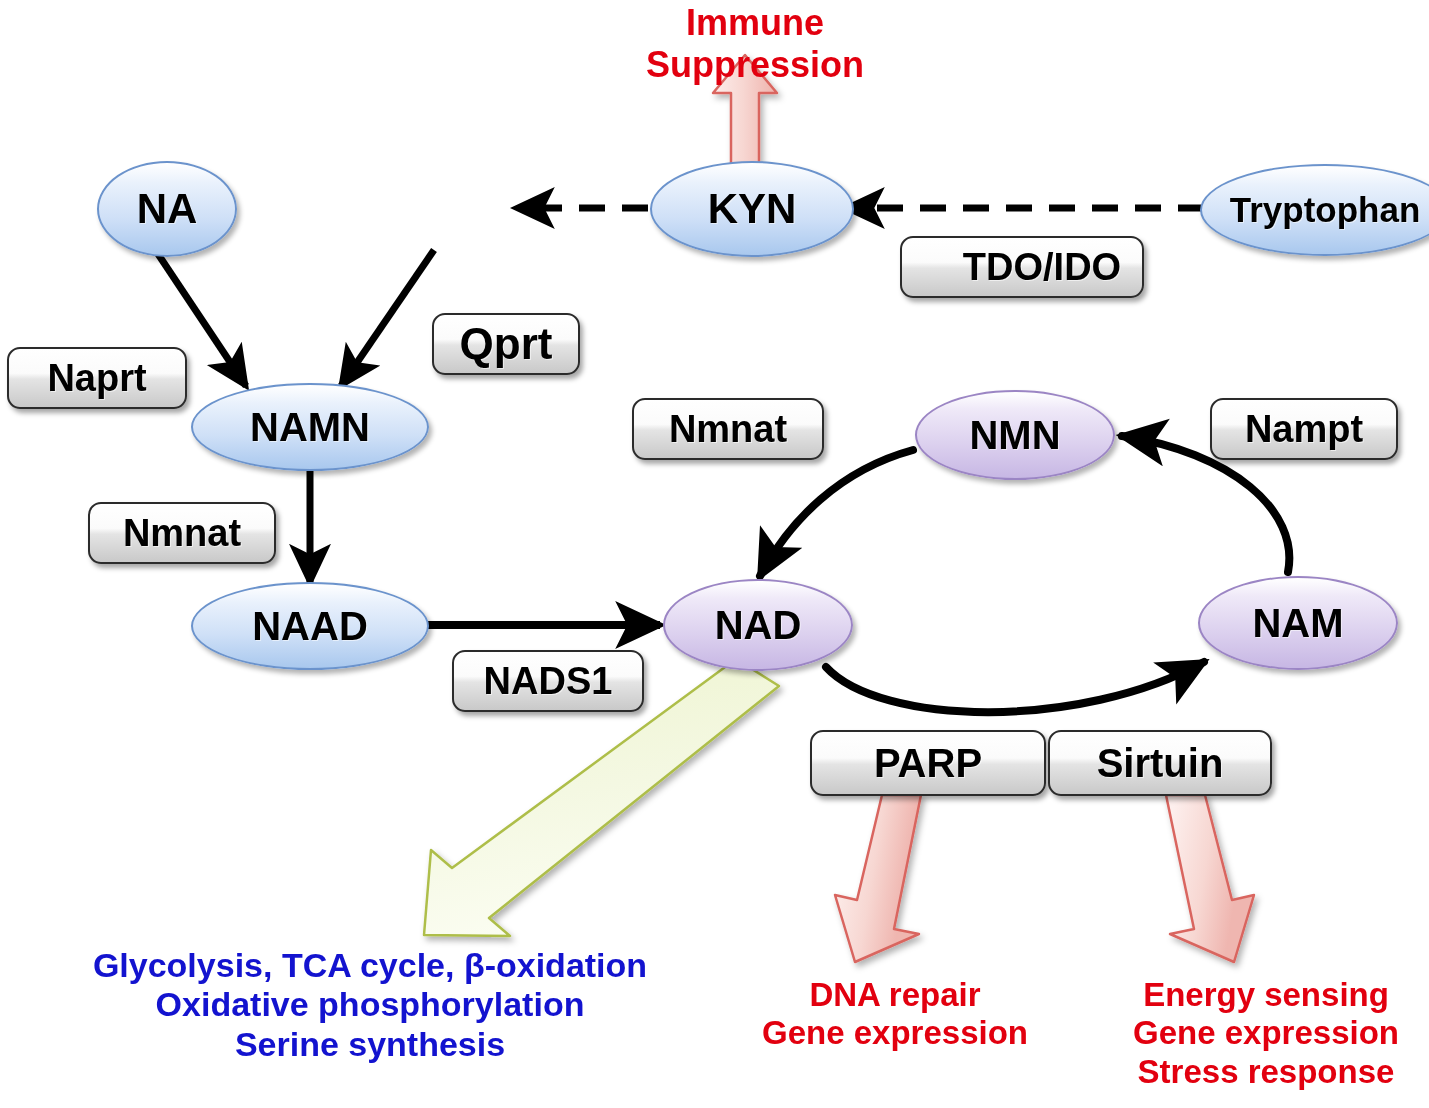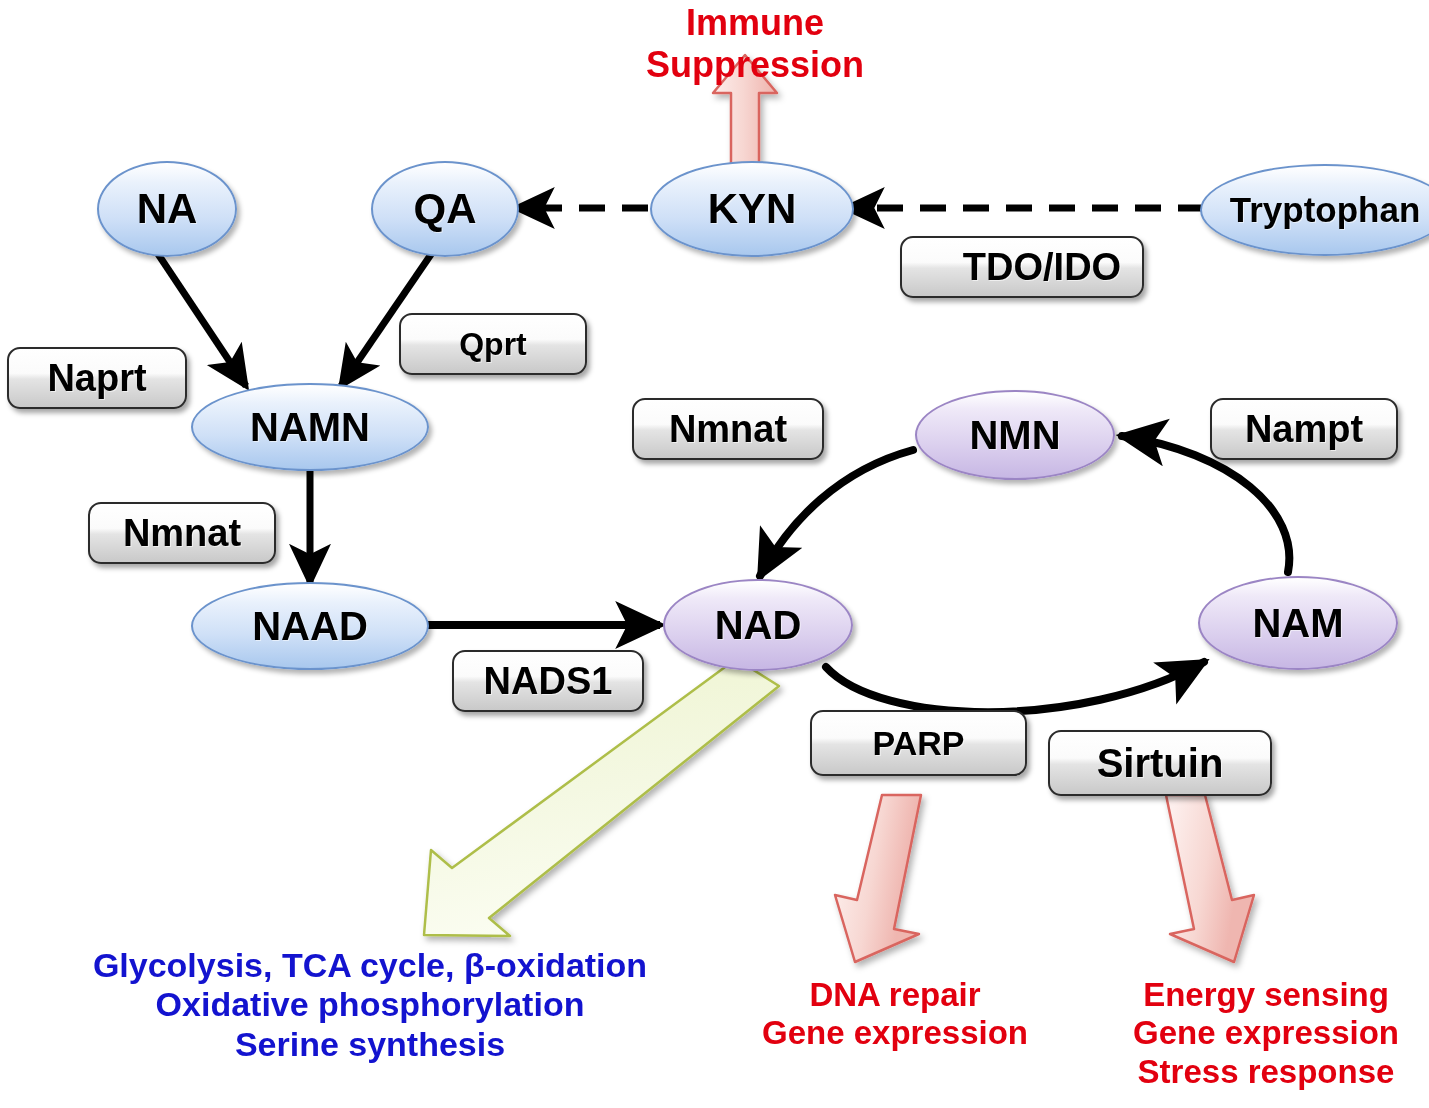--- a/index.html
+++ b/index.html
@@ -162,23 +162,20 @@
 
     <g filter="url(#softShadow)">
       <path d="M1166,795 L1205,795 L1232,900 L1254,895 L1234,962 L1170,934 L1194,929 Z" fill="url(#pinkGradD)" stroke="#d9655f" stroke-width="2.5" stroke-linejoin="round"></path>
     </g>
   </svg>
 
   <div class="node blue" style="left:97px; top:161px; width:140px; height:96px; font-size:42px;">
     <span>NA</span>
   </div>
 
-  <div class="node blue" style="left:371px; top:161px; width:148px; height:96px; font-size:42px;">
-    <span>QA</span>
-  </div>
 
   <div class="node blue" style="left:650px; top:161px; width:204px; height:96px; font-size:42px;">
     <span>KYN</span>
   </div>
 
   <div class="node blue" style="left:1200px; top:164px; width:250px; height:92px; font-size:35px;">
     <span>Tryptophan</span>
   </div>
 
   <div class="node blue" style="left:191px; top:383px; width:238px; height:88px; font-size:40px;">
@@ -198,21 +195,21 @@
   </div>
 
   <div class="node purple" style="left:1198px; top:576px; width:200px; height:94px; font-size:40px;">
     <span>NAM</span>
   </div>
 
   <div class="enzyme" style="left:7px; top:313px; width:180px; height:62px; font-size:38px;margin-top:34px;">
     <span>Naprt</span>
   </div>
 
-  <div class="enzyme" style="left:399px; top:313px; width:188px; height:62px; font-size:32px;">
+  <div class="enzyme" style="left:432px; top:313px; width:148px; height:62px; font-size:44px;">
     <span>Qprt</span>
   </div>
 
   <div class="enzyme" style="left:900px; top:236px; width:244px; height:62px; font-size:38px;padding-left:40px;">
     <span>TDO/IDO</span>
   </div>
 
   <div class="enzyme" style="left:88px; top:502px; width:188px; height:62px; font-size:38px;">
     <span>Nmnat</span>
   </div>
@@ -222,21 +219,21 @@
   </div>
 
   <div class="enzyme" style="left:632px; top:398px; width:192px; height:62px; font-size:38px;">
     <span>Nmnat</span>
   </div>
 
   <div class="enzyme" style="left:1210px; top:398px; width:188px; height:62px; font-size:38px;">
     <span>Nampt</span>
   </div>
 
-  <div class="enzyme" style="left:810px; top:710px; width:217px; height:66px; font-size:34px;">
+  <div class="enzyme" style="left:810px; top:730px; width:236px; height:66px; font-size:40px;">
     <span>PARP</span>
   </div>
 
   <div class="enzyme" style="left:1048px; top:730px; width:224px; height:66px; font-size:40px;">
     <span>Sirtuin</span>
   </div>
 
   <div class="textblock text-red" style="left:575px; top:2px; width:360px; font-size:36px; text-align:center;">Immune Suppression</div>
 
   <div class="textblock text-blue" style="left:40px; top:946px; width:660px; font-size:34px; text-align:center;">Glycolysis, TCA cycle, β-oxidation

